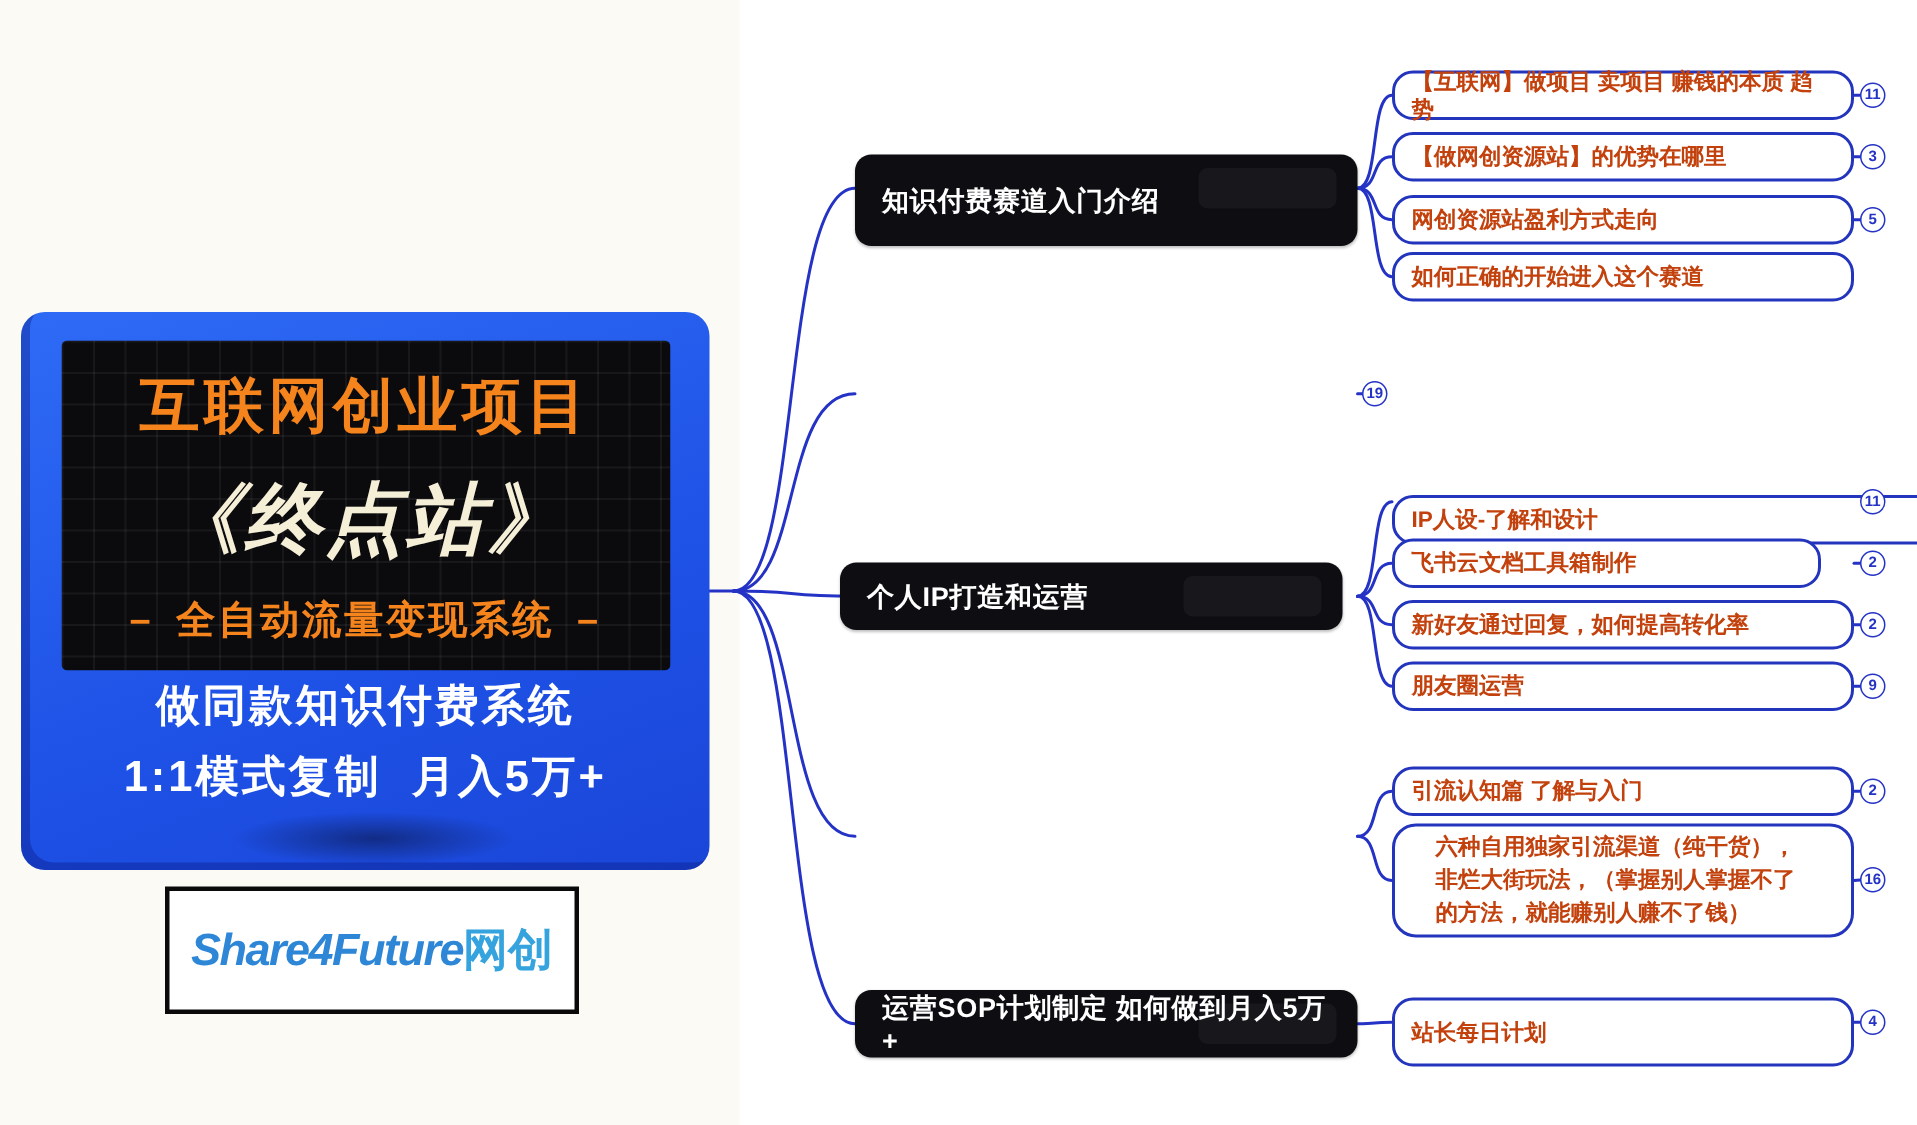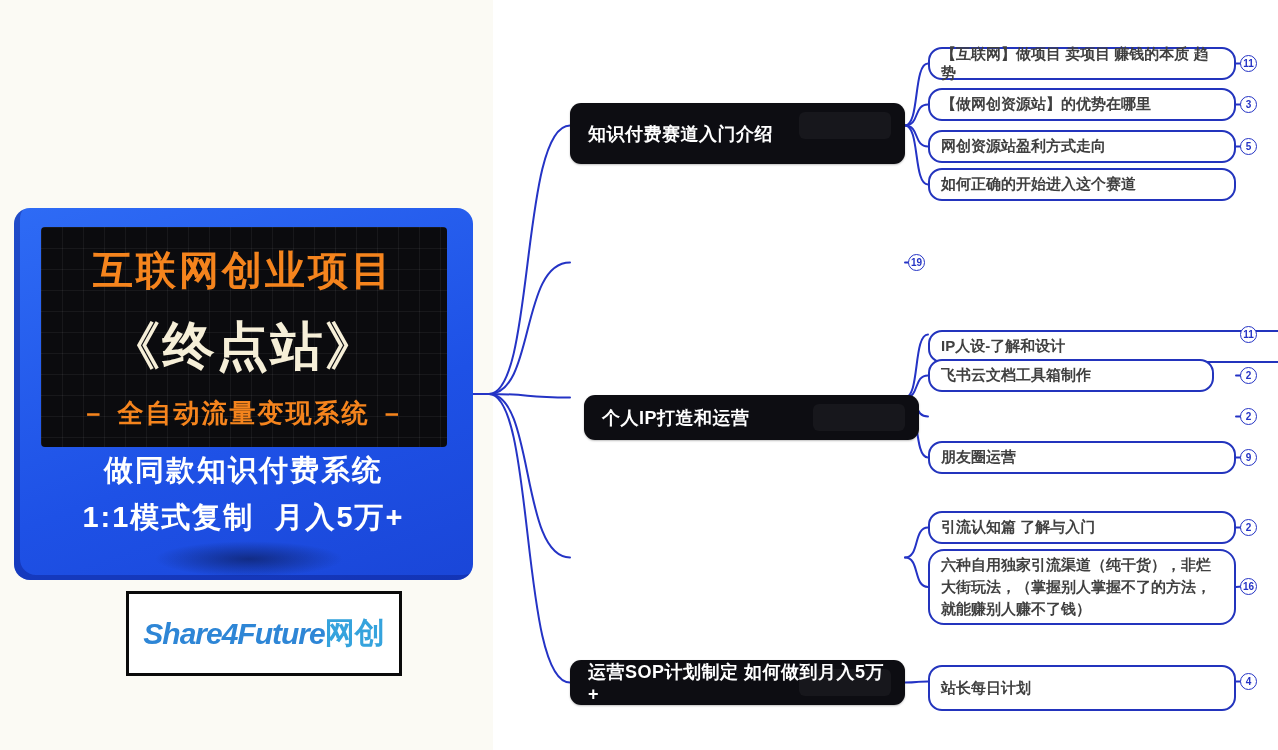--- a/index.html
+++ b/index.html
@@ -10,47 +10,47 @@
   #wires path { stroke:#2433c5; stroke-width:2; fill:none; stroke-linecap:round; }
 
   .node { position:absolute; z-index:2; }
 
   .branch { background:#0d0d12; border-radius:11px; color:#ffffff; font-weight:bold;
             font-size:18px; display:flex; align-items:center; padding:0 18px; letter-spacing:.5px;
             box-shadow:0 1px 2px rgba(0,0,0,.25); }
   .branch::after { content:""; position:absolute; right:14px; top:9px; width:92px; height:27px;
                    border-radius:6px; background:rgba(255,255,255,.045); }
 
-  .child { background:#ffffff; border:2.5px solid #2334bd; border-radius:14px; color:#404040;
+  .child { background:#ffffff; border:2.5px solid #2334bd; border-radius:14px; color:#c2410c;
            font-weight:bold; font-size:15px; display:flex; align-items:center; padding:0 11px; }
-  .child.multi { line-height:22px; padding:4px 11px; border-radius:16px; }
+  .child.multi { line-height:22px; padding:4px 27px; border-radius:16px; }
 
   .badge { position:absolute; z-index:2; width:17px; height:17px; border:1.6px solid #2433c5;
            border-radius:50%; background:#ffffff; color:#2433c5; font-size:10px; font-weight:bold;
            display:flex; align-items:center; justify-content:center; }
 
   .central { position:absolute; left:14px; top:208px; width:459px; height:372px; z-index:2;
              background:linear-gradient(160deg,#2e6bf5 0%,#1e51e6 60%,#1a46d8 100%);
              border-radius:16px; box-shadow:inset 6px -5px 0 rgba(10,20,120,.35);
              display:flex; flex-direction:column; align-items:center; }
   .poster { margin-top:19px; width:406px; height:220px; background-color:#0b0b0e;
             background-image:linear-gradient(rgba(255,255,255,.055) 1px, transparent 1px),
                              linear-gradient(90deg, rgba(255,255,255,.055) 1px, transparent 1px);
             background-size:21px 21px; border-radius:4px;
             display:flex; flex-direction:column; align-items:center; justify-content:center; gap:14px; }
   .poster-l1 { color:#f5841d; font-size:40px; font-weight:900; letter-spacing:3px; }
-  .poster-l2 { color:#f6efd8; font-size:52px; font-weight:900; letter-spacing:2px; }
+  .poster-l2 { color:#f6efd8; font-size:52px; font-weight:900; letter-spacing:2px;font-style:italic; }
   .poster-l3 { color:#f5841d; font-size:26px; font-weight:900; letter-spacing:2px; }
   .central-sub { color:#ffffff; font-weight:900; font-size:29px; letter-spacing:2px; white-space:pre; }
   .sub1 { margin-top:4px; }
   .sub2 { margin-top:7px; }
   .smudge { position:absolute; left:140px; top:333px; width:190px; height:36px;
             background:radial-gradient(ellipse at center, rgba(5,5,25,.45), rgba(5,5,25,0) 70%); }
 
-  .watermark { position:absolute; left:126px; top:591px; width:276px; height:85px; z-index:2;
+  .watermark { position:absolute; left:110px; top:591px; width:276px; height:85px; z-index:2;
                background:#ffffff; border:3px solid #0a0a0a;
                display:flex; align-items:center; justify-content:center; }
   .wm-brand { color:#2e86d6; font-size:30px; font-weight:bold; font-style:italic; letter-spacing:-1px; }
   .wm-suffix { color:#35a3dd; font-size:30px; font-weight:bold; }
 </style>
 </head>
 <body>
 
 <div id="canvas">
   <div id="left-bg"></div>
@@ -98,21 +98,21 @@
   </div>
 
   <div class="watermark">
     <span class="wm-brand">Share4Future</span>
       <span class="wm-suffix">网创</span>
   </div>
 
   <div id="branch-0" class="node branch" style="left:570px; top:103px; width:335px; height:61px;">
     <span>知识付费赛道入门介绍</span>
   </div>
-  <div id="branch-2" class="node branch" style="left:584px; top:375px; width:335px; height:45px;margin-top:20px;">
+  <div id="branch-2" class="node branch" style="left:560px; top:375px; width:335px; height:45px;">
     <span>个人IP打造和运营</span>
   </div>
   <div id="branch-4" class="node branch" style="left:570px; top:660px; width:335px; height:45px;justify-content:center;">
     <span>运营SOP计划制定 如何做到月入5万+</span>
   </div>
 
   <div id="c0-0" class="node child" style="left:928px; top:47px; width:308px; height:33px;">
     <span>【互联网】做项目 卖项目 赚钱的本质 趋势</span>
   </div>
   <div id="c0-1" class="node child" style="left:928px; top:88px; width:308px; height:33px;">
@@ -123,20 +123,23 @@
   </div>
   <div id="c0-3" class="node child" style="left:928px; top:168px; width:308px; height:33px;">
     <span>如何正确的开始进入这个赛道</span>
   </div>
 
   <div id="c2-0" class="node child" style="left:928px; top:330px; width:364px; height:33px;">
     <span>IP人设-了解和设计</span>
   </div>
   <div id="c2-1" class="node child" style="left:928px; top:359px; width:286px; height:33px;">
     <span>飞书云文档工具箱制作</span>
+  </div>
+  <div id="c2-2" class="node child" style="left:928px; top:400px; width:308px; height:33px;">
+    <span>新好友通过回复，如何提高转化率</span>
   </div>
   <div id="c2-3" class="node child" style="left:928px; top:441px; width:308px; height:33px;">
     <span>朋友圈运营</span>
   </div>
 
   <div id="c3-0" class="node child" style="left:928px; top:511px; width:308px; height:33px;">
     <span>引流认知篇 了解与入门</span>
   </div>
   <div id="c3-1" class="node child multi" style="left:928px; top:549px; width:308px; height:76px;">
     <span>六种自用独家引流渠道（纯干货），非烂大街玩法，（掌握别人掌握不了的方法，就能赚别人赚不了钱）</span>

